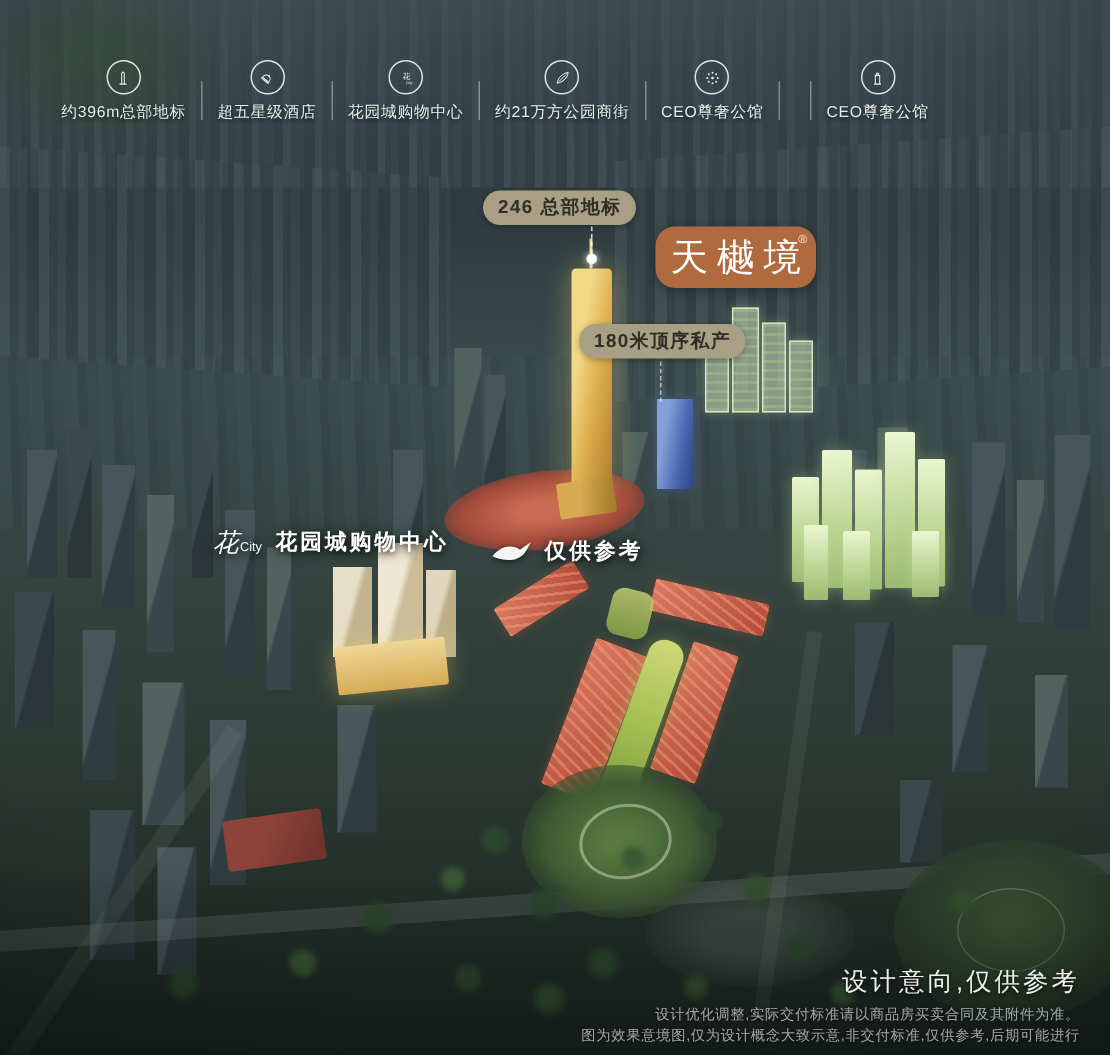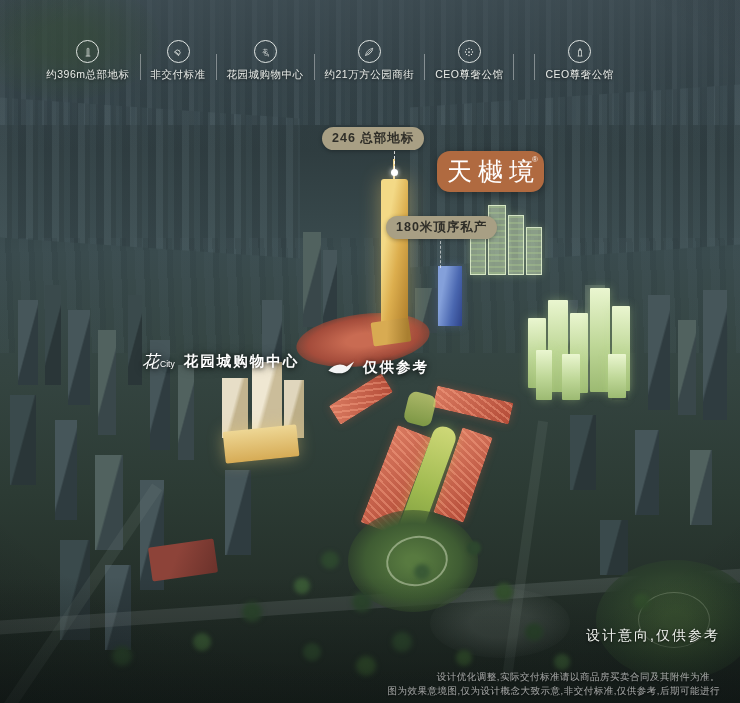--- a/index.html
+++ b/index.html
@@ -142,21 +142,21 @@
   .ml-mall{left:142px;top:352px;}
   .ml-corridor{left:326px;top:358px;}
   .ml-text{font-size:14.5px;letter-spacing:2px;white-space:nowrap;}
   .mall-logo{display:flex;align-items:flex-end;margin-right:9px;font-weight:400;}
   .logo-hua{font-size:17px;font-style:italic;line-height:17px;}
   .logo-city{font-size:8.5px;margin-left:1px;line-height:11px;letter-spacing:0;}
   .bird{width:30px;height:17px;margin-right:7px;filter:drop-shadow(0 1px 2px rgba(0,0,0,.6));}
 
   
   .footer{position:absolute;right:20px;bottom:6px;text-align:right;z-index:9;}
-  .foot-title{font-size:14px;letter-spacing:2px;color:#eef0ec;margin-bottom:25px;text-shadow:0 1px 3px rgba(0,0,0,.7);}
+  .foot-title{font-size:17px;letter-spacing:2px;color:#eef0ec;margin-bottom:4px;text-shadow:0 1px 3px rgba(0,0,0,.7);}
   .foot-line{font-size:9.5px;line-height:13.5px;letter-spacing:.5px;color:rgba(255,255,255,.62);
     text-shadow:0 1px 2px rgba(0,0,0,.6);white-space:nowrap;}
 </style>
 </head>
 <body>
 
 <div id="stage">
 
   <div class="scene">
     <div class="cityfar"></div>
@@ -227,21 +227,21 @@
     </div>
     <div class="tb-div"></div>
     <div class="tb-item">
       <div class="tb-circle">
         <svg viewBox="0 0 24 24" fill="none" stroke="#edf0ec" stroke-width="1.2">
             <g transform="rotate(40 12 12)">
               <path d="M7.5 13.5a4.5 4.5 0 0 1 9 0v1h-9zM12 9V7.2M6.5 16h11"></path>
             </g>
           </svg>
       </div>
-      <div class="tb-label">非交付标准</div>
+      <div class="tb-label">超五星级酒店</div>
     </div>
     <div class="tb-div"></div>
     <div class="tb-item">
       <div class="tb-circle">
         <svg viewBox="0 0 24 24">
             <text x="12" y="13.5" font-size="9" text-anchor="middle" fill="#edf0ec">花</text>
             <text x="15" y="19" font-size="4.5" text-anchor="middle" fill="#edf0ec">City</text>
           </svg>
       </div>
       <div class="tb-label">花园城购物中心</div>

